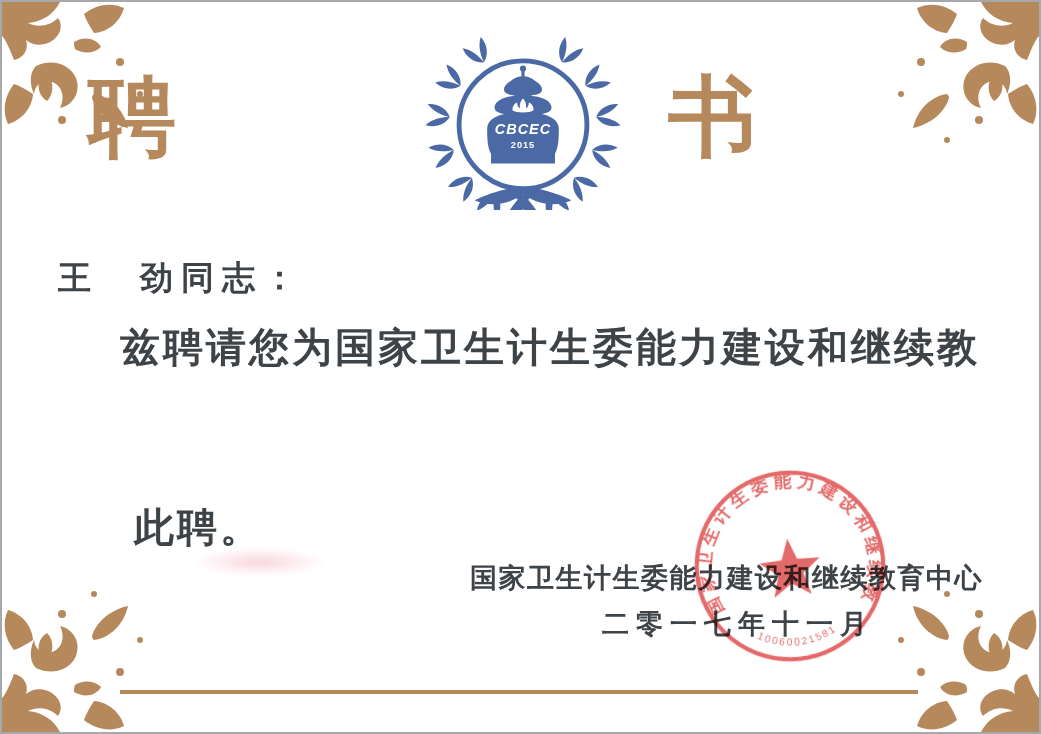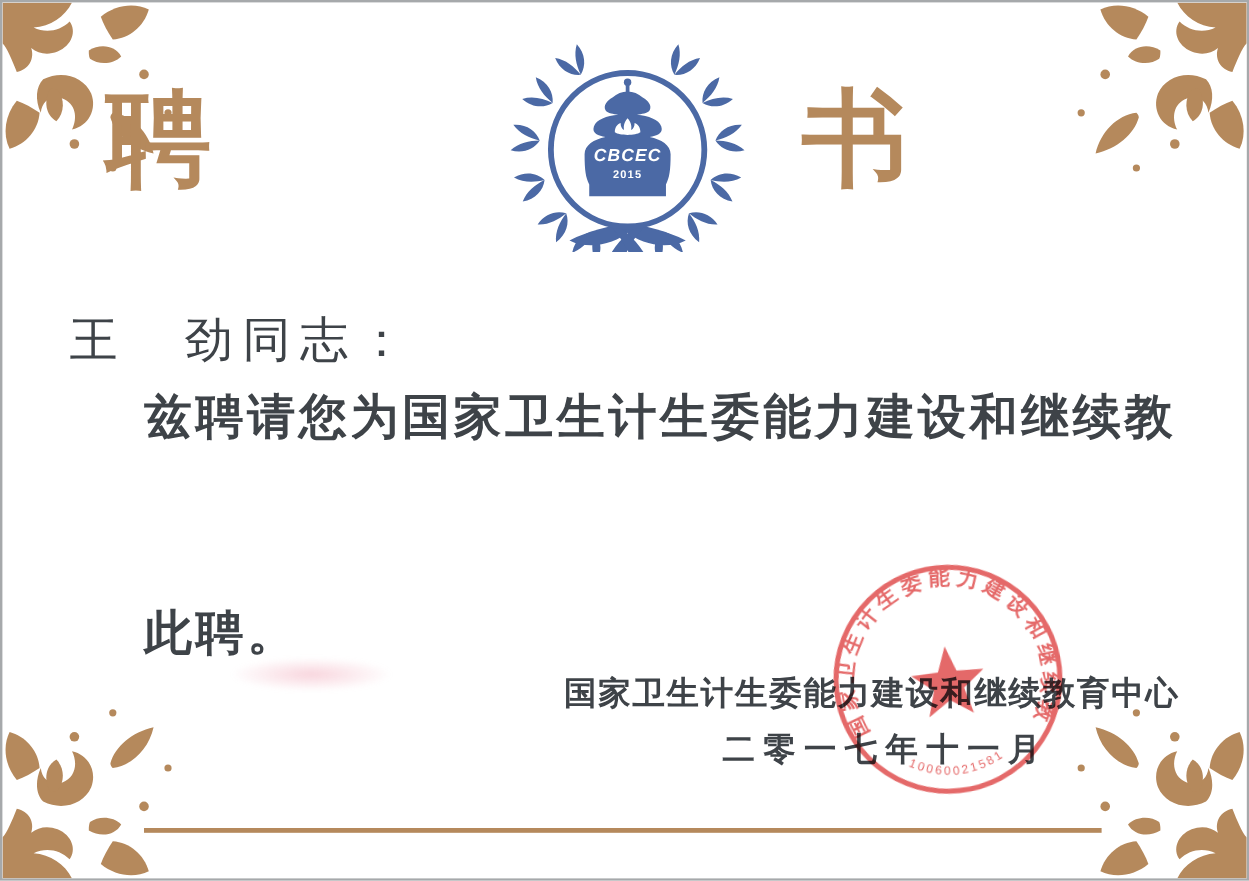--- a/index.html
+++ b/index.html
@@ -42,26 +42,26 @@
   }
   .emblem-year-text{
     fill:#fff;font-weight:700;font-size:9.5px;
     font-family:"Liberation Sans", sans-serif;letter-spacing:1px;
     text-anchor:middle;
   }
   
   .ink{color:var(--ink,#3e4348);}
   .serial-row{left:512px;top:218px;font-size:30px;letter-spacing:.5px;}
   .serial-row .latin{font-family:"Liberation Serif", serif;}
-  .salutation{left:56px;top:254px;font-size:40px;font-weight:400;letter-spacing:8px;}
+  .salutation{left:56px;top:254px;font-size:33px;font-weight:700;letter-spacing:8px;}
   .body-line{font-size:40px;font-weight:600;letter-spacing:3px;white-space:nowrap;}
   .bl1{left:118px;top:318px;}
   .bl2{left:44px;top:378px;}
   .bl3{left:44px;top:438px;}
-  .closing{left:118px;top:498px;font-size:40px;font-weight:600;letter-spacing:3px;}
+  .closing{left:132px;top:498px;font-size:40px;font-weight:600;letter-spacing:3px;}
   .issuer{left:468px;top:558px;font-size:27px;font-weight:700;letter-spacing:1.5px;}
   .issue-date{left:600px;top:604px;font-size:27px;font-weight:700;letter-spacing:7px;}
   
   .seal{
     left:682px;top:458px;width:212px;height:212px;
     transform:rotate(-6deg);
     mix-blend-mode:multiply;opacity:.85;
     filter:blur(.3px);
   }
   .seal-stroke{stroke:var(--seal,#e04f4f);}

